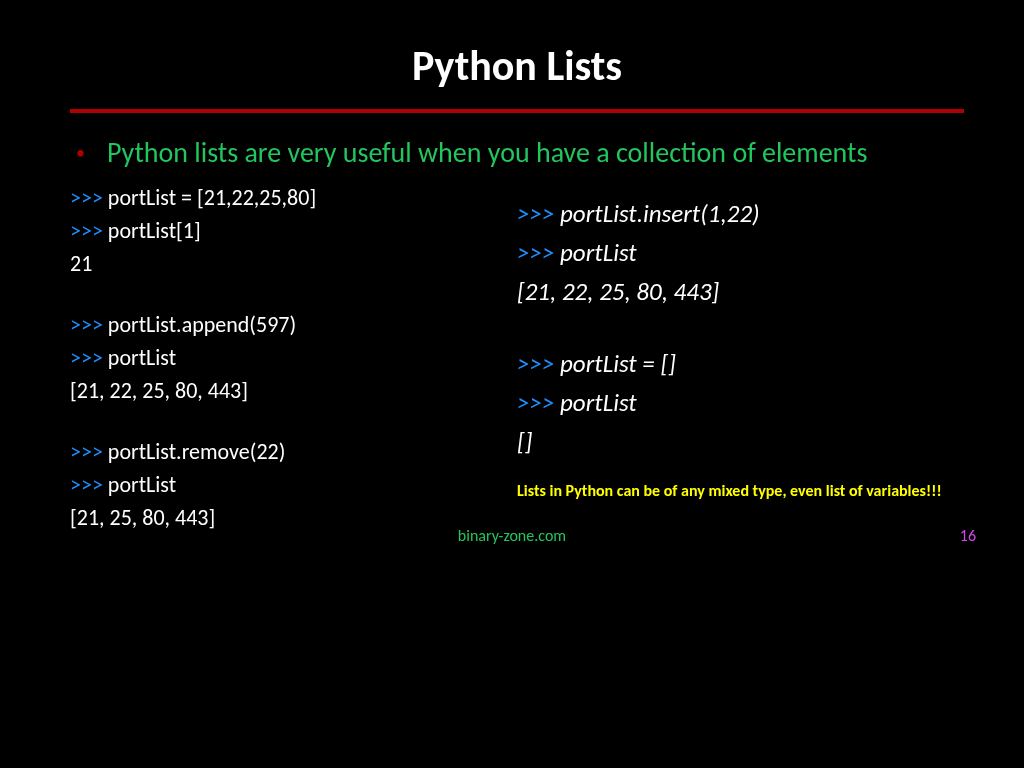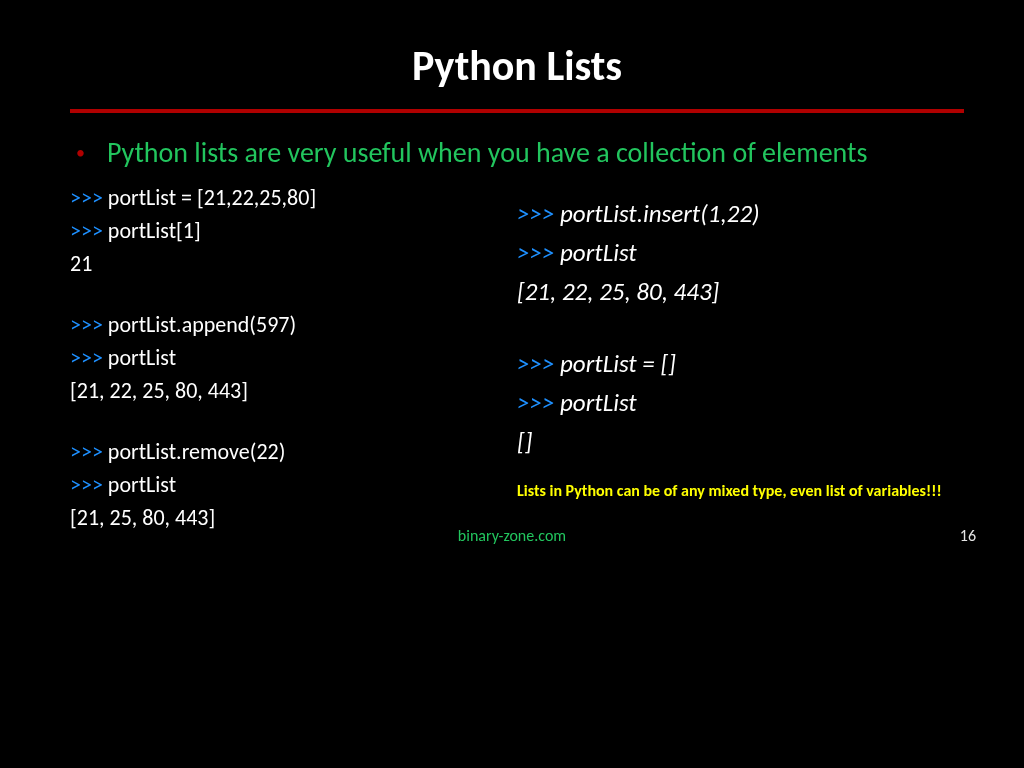--- a/index.html
+++ b/index.html
@@ -13,21 +13,21 @@
   .columns { display: flex; margin-top: 6px; }
   .col-left { flex: 1; }
   .col-right { flex: 1; padding-top: 14px; }
   .code-line { font-size: 22px; color: #fff; line-height: 1.5; }
   .col-right .code-line { font-size: 25px; line-height: 1.55; font-style: italic; }
   .prompt { color: #1e90ff; font-weight: 400; }
   .spacer { height: 28px; }
   .spacer-r { height: 34px; }
   .note { color: #ffff00; font-size: 16px; font-weight: 700; text-align: justify; line-height: 1.35; margin-top: 18px; }
   .footer-site { position: absolute; bottom: 18px; left: 50%; transform: translateX(-50%); color: #22c55e; font-size: 16px; }
-  .footer-page { position: absolute; bottom: 18px; right: 48px; color: #e5e5e5; font-size: 16px; }
+  .footer-page { position: absolute; bottom: 18px; right: 48px; color: #d946ef; font-size: 16px; }
 </style>
 </head>
 <body>
 
 <div class="slide">
 
   <div class="title">Python Lists</div>
   <hr class="divider">
 
   <div class="bullet-row">

